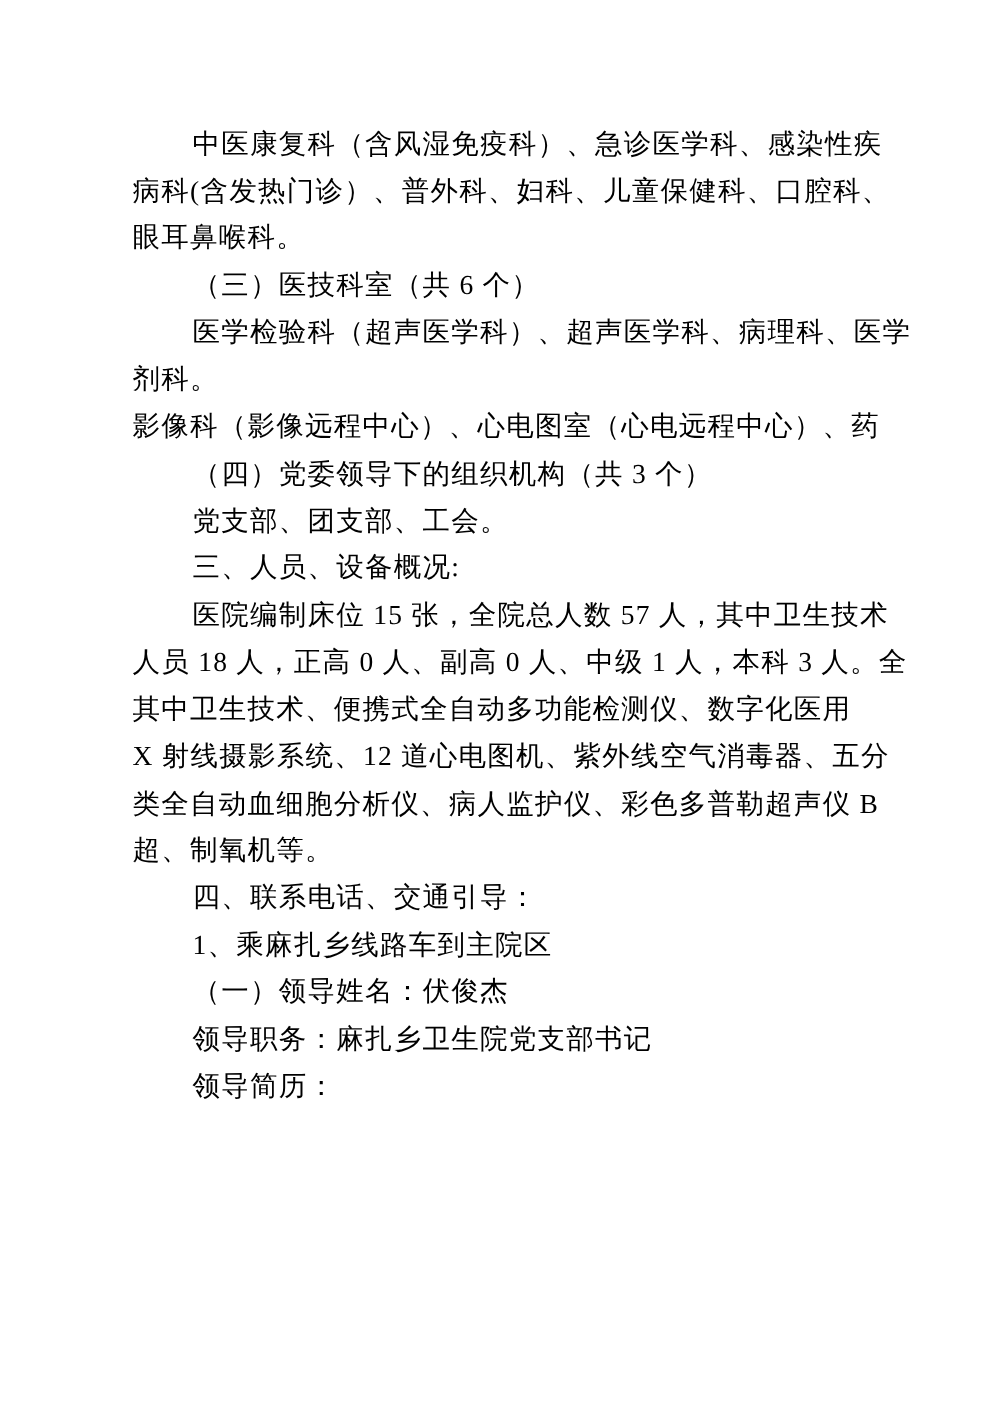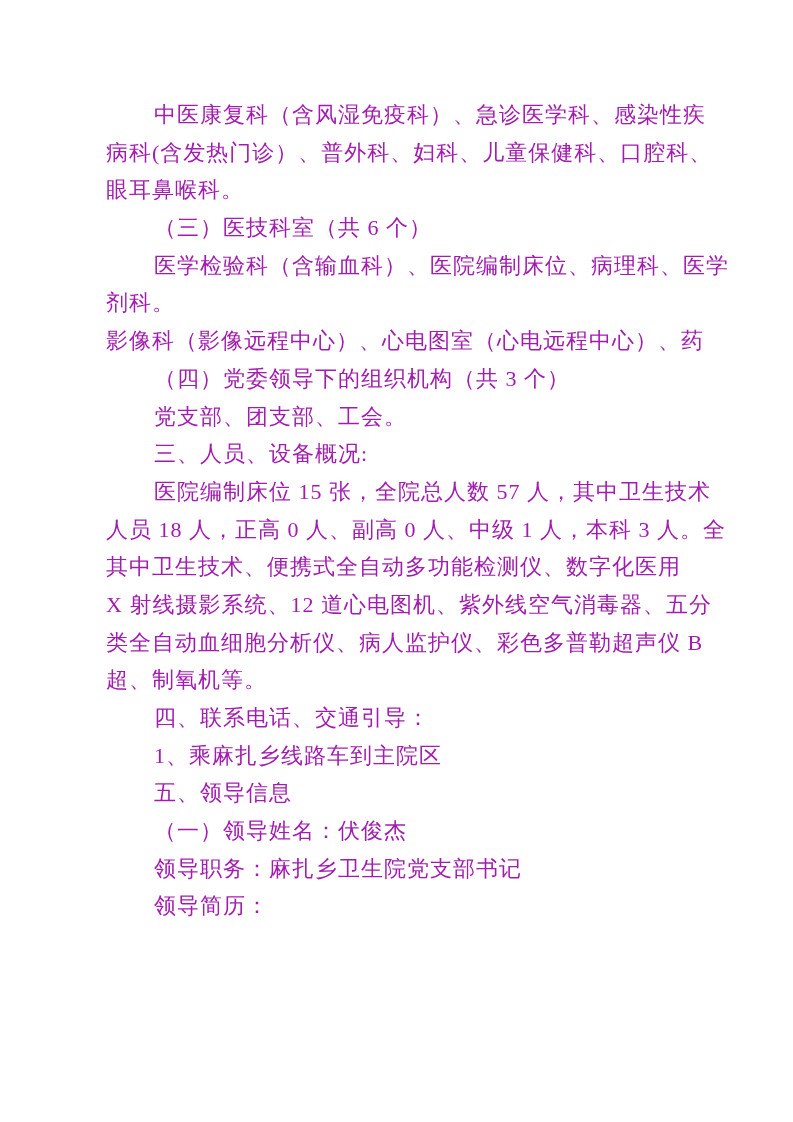--- a/index.html
+++ b/index.html
@@ -16,47 +16,46 @@
     position: absolute;
     left: 106px;
     top: 96px;
     width: 600px;
   }
   .ln {
     height: 37.7px;
     line-height: 37.7px;
     font-size: 22px;
     letter-spacing: 1px;
-    color: #a21caf;
+    color: #000000;
     white-space: nowrap;
     font-weight: 400;
   }
   .ind { padding-left: 48px; }
 </style>
 </head>
 <body>
 
 <div class="page">
   <div class="content">
     <div class="ln ind">中医康复科（含风湿免疫科）、急诊医学科、感染性疾</div>
     <div class="ln">病科(含发热门诊）、普外科、妇科、儿童保健科、口腔科、</div>
     <div class="ln">眼耳鼻喉科。</div>
     <div class="ln ind">（三）医技科室（共 6 个）</div>
-    <div class="ln ind">医学检验科（含输血科）、医院编制床位、病理科、医学</div>
+    <div class="ln ind">医学检验科（超声医学科）、超声医学科、病理科、医学</div>
     <div class="ln">剂科。</div>
     <div class="ln">影像科（影像远程中心）、心电图室（心电远程中心）、药</div>
     <div class="ln ind">（四）党委领导下的组织机构（共 3 个）</div>
     <div class="ln ind">党支部、团支部、工会。</div>
     <div class="ln ind">三、人员、设备概况:</div>
     <div class="ln ind">医院编制床位 15 张，全院总人数 57 人，其中卫生技术</div>
     <div class="ln">人员 18 人，正高 0 人、副高 0 人、中级 1 人，本科 3 人。全</div>
     <div class="ln">其中卫生技术、便携式全自动多功能检测仪、数字化医用</div>
     <div class="ln">X 射线摄影系统、12 道心电图机、紫外线空气消毒器、五分</div>
     <div class="ln">类全自动血细胞分析仪、病人监护仪、彩色多普勒超声仪 B</div>
     <div class="ln">超、制氧机等。</div>
     <div class="ln ind">四、联系电话、交通引导：</div>
     <div class="ln ind">1、乘麻扎乡线路车到主院区</div>
-    <div class="ln ind">五、领导信息</div>
     <div class="ln ind">（一）领导姓名：伏俊杰</div>
     <div class="ln ind">领导职务：麻扎乡卫生院党支部书记</div>
     <div class="ln ind">领导简历：</div>
   </div>
 </div>
 
 </body></html>

